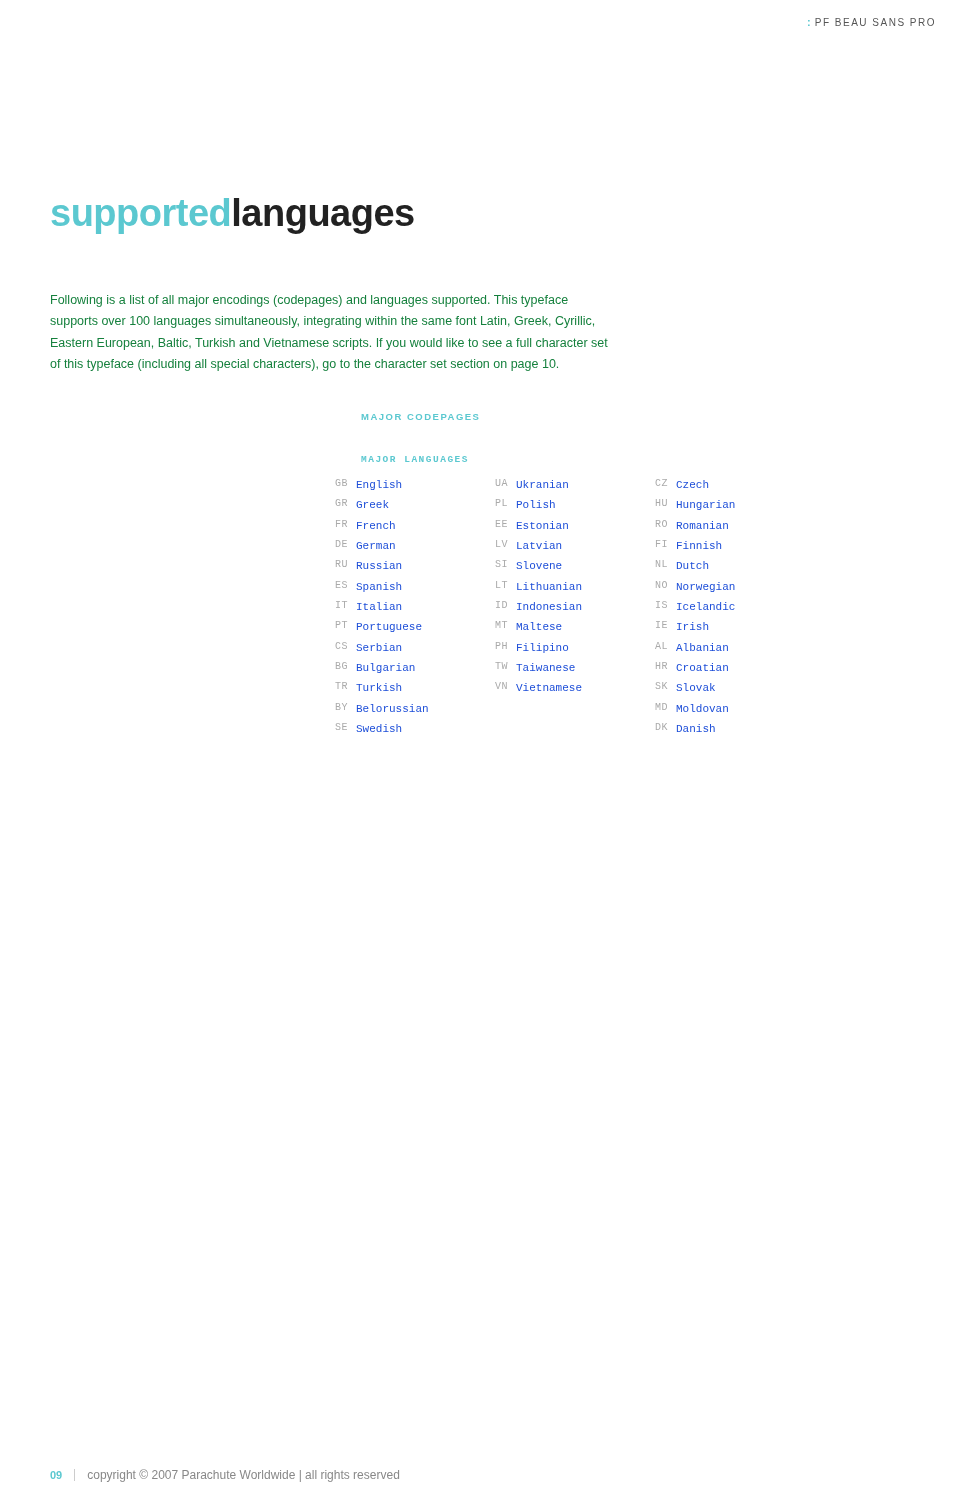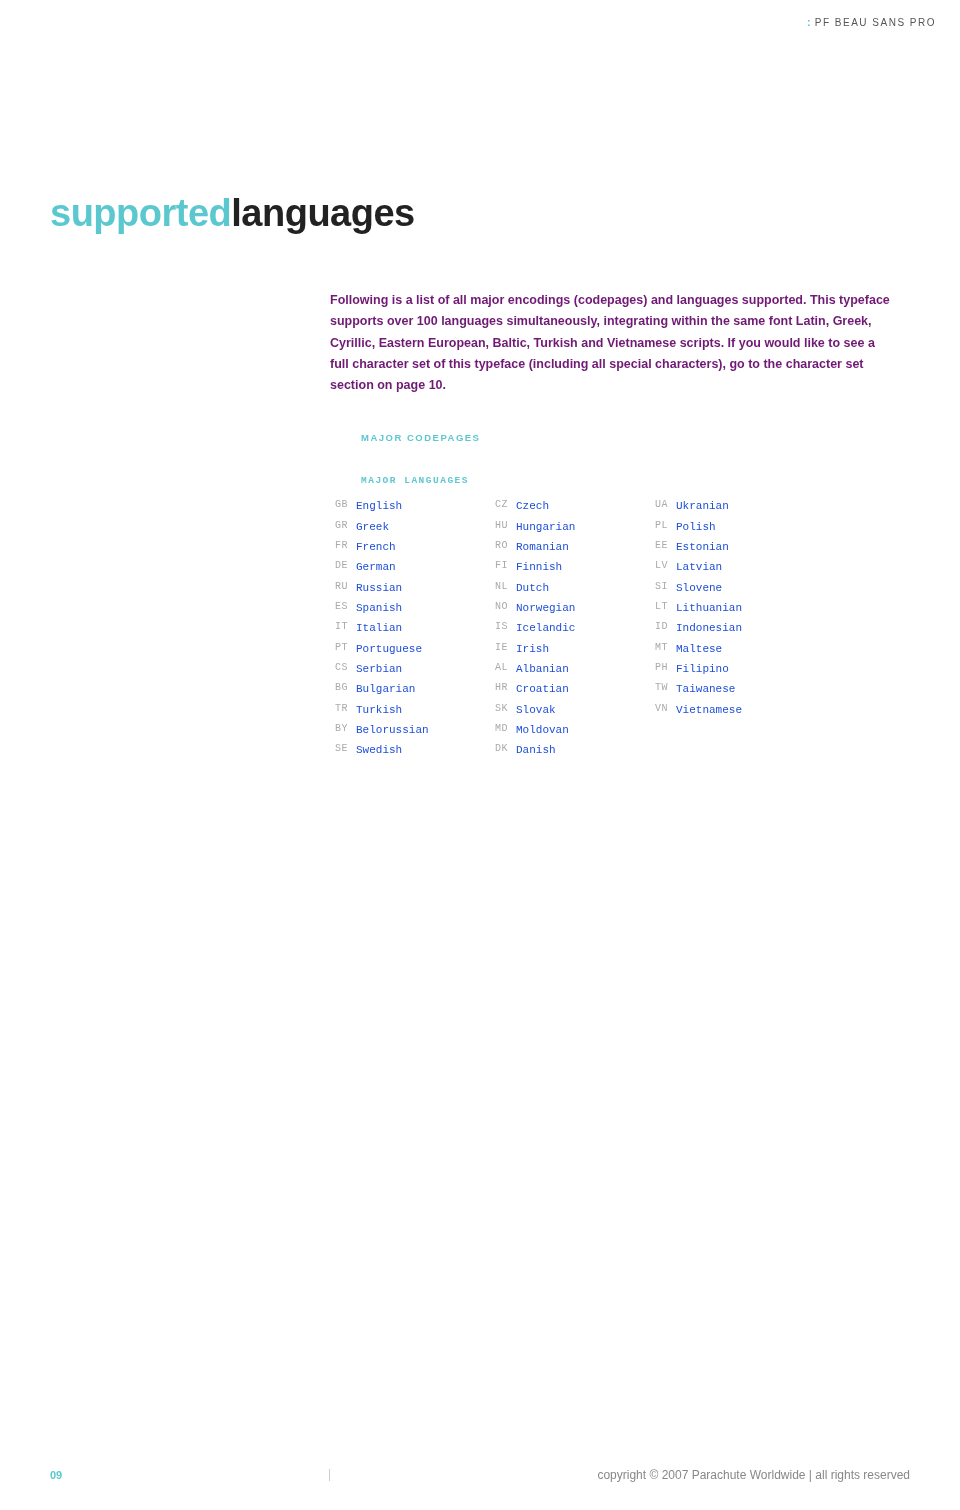--- a/index.html
+++ b/index.html
@@ -63,26 +63,24 @@
 
     
     .main-content {
       position: absolute;
       top: 290px;
       left: 50px;
       right: 50px;
     }
 
     .intro-text {
-      margin-left: 280px;
       font-size: 12.5px;
       line-height: 1.7;
-      color: #701a75;
+      color: #15803d;
       max-width: 560px;
-      font-weight: bold;
     }
 
     
     .section-label {
       font-size: 9.5px;
       font-weight: bold;
       color: #5bc8d0;
       letter-spacing: 1.5px;
       text-transform: uppercase;
       margin-bottom: 10px;
@@ -134,21 +132,20 @@
 
     
     .footer {
       position: absolute;
       bottom: 28px;
       left: 50px;
       right: 50px;
       display: flex;
       align-items: center;
       gap: 12px;
-      justify-content: space-between;
     }
 
     .footer-page {
       font-size: 11px;
       font-weight: bold;
       color: #5bc8d0;
     }
 
     .footer-divider {
       width: 1px;
@@ -236,20 +233,68 @@
             <span class="lang-code">BY</span>
             <span class="lang-name">Belorussian</span>
           </div>
           <div class="lang-item">
             <span class="lang-code">SE</span>
             <span class="lang-name">Swedish</span>
           </div>
         </div>
         <div>
           <div class="lang-item">
+            <span class="lang-code">UA</span>
+            <span class="lang-name">Ukranian</span>
+          </div>
+          <div class="lang-item">
+            <span class="lang-code">PL</span>
+            <span class="lang-name">Polish</span>
+          </div>
+          <div class="lang-item">
+            <span class="lang-code">EE</span>
+            <span class="lang-name">Estonian</span>
+          </div>
+          <div class="lang-item">
+            <span class="lang-code">LV</span>
+            <span class="lang-name">Latvian</span>
+          </div>
+          <div class="lang-item">
+            <span class="lang-code">SI</span>
+            <span class="lang-name">Slovene</span>
+          </div>
+          <div class="lang-item">
+            <span class="lang-code">LT</span>
+            <span class="lang-name">Lithuanian</span>
+          </div>
+          <div class="lang-item">
+            <span class="lang-code">ID</span>
+            <span class="lang-name">Indonesian</span>
+          </div>
+          <div class="lang-item">
+            <span class="lang-code">MT</span>
+            <span class="lang-name">Maltese</span>
+          </div>
+          <div class="lang-item">
+            <span class="lang-code">PH</span>
+            <span class="lang-name">Filipino</span>
+          </div>
+          <div class="lang-item">
+            <span class="lang-code">TW</span>
+            <span class="lang-name">Taiwanese</span>
+          </div>
+          <div class="lang-item">
+            <span class="lang-code">VN</span>
+            <span class="lang-name">Vietnamese</span>
+          </div>
+          <div class="lang-item"></div>
+          <div class="lang-item"></div>
+        </div>
+        <div>
+          <div class="lang-item">
             <span class="lang-code">CZ</span>
             <span class="lang-name">Czech</span>
           </div>
           <div class="lang-item">
             <span class="lang-code">HU</span>
             <span class="lang-name">Hungarian</span>
           </div>
           <div class="lang-item">
             <span class="lang-code">RO</span>
             <span class="lang-name">Romanian</span>
@@ -287,68 +332,20 @@
             <span class="lang-name">Slovak</span>
           </div>
           <div class="lang-item">
             <span class="lang-code">MD</span>
             <span class="lang-name">Moldovan</span>
           </div>
           <div class="lang-item">
             <span class="lang-code">DK</span>
             <span class="lang-name">Danish</span>
           </div>
-        </div>
-        <div>
-          <div class="lang-item">
-            <span class="lang-code">UA</span>
-            <span class="lang-name">Ukranian</span>
-          </div>
-          <div class="lang-item">
-            <span class="lang-code">PL</span>
-            <span class="lang-name">Polish</span>
-          </div>
-          <div class="lang-item">
-            <span class="lang-code">EE</span>
-            <span class="lang-name">Estonian</span>
-          </div>
-          <div class="lang-item">
-            <span class="lang-code">LV</span>
-            <span class="lang-name">Latvian</span>
-          </div>
-          <div class="lang-item">
-            <span class="lang-code">SI</span>
-            <span class="lang-name">Slovene</span>
-          </div>
-          <div class="lang-item">
-            <span class="lang-code">LT</span>
-            <span class="lang-name">Lithuanian</span>
-          </div>
-          <div class="lang-item">
-            <span class="lang-code">ID</span>
-            <span class="lang-name">Indonesian</span>
-          </div>
-          <div class="lang-item">
-            <span class="lang-code">MT</span>
-            <span class="lang-name">Maltese</span>
-          </div>
-          <div class="lang-item">
-            <span class="lang-code">PH</span>
-            <span class="lang-name">Filipino</span>
-          </div>
-          <div class="lang-item">
-            <span class="lang-code">TW</span>
-            <span class="lang-name">Taiwanese</span>
-          </div>
-          <div class="lang-item">
-            <span class="lang-code">VN</span>
-            <span class="lang-name">Vietnamese</span>
-          </div>
-          <div class="lang-item"></div>
-          <div class="lang-item"></div>
         </div>
       </div>
   </div>
 
 </div>
 
 <div class="footer">
   <span class="footer-page">09</span>
   <div class="footer-divider"></div>
   <span class="footer-copyright">copyright © 2007 Parachute Worldwide | all rights reserved</span>

